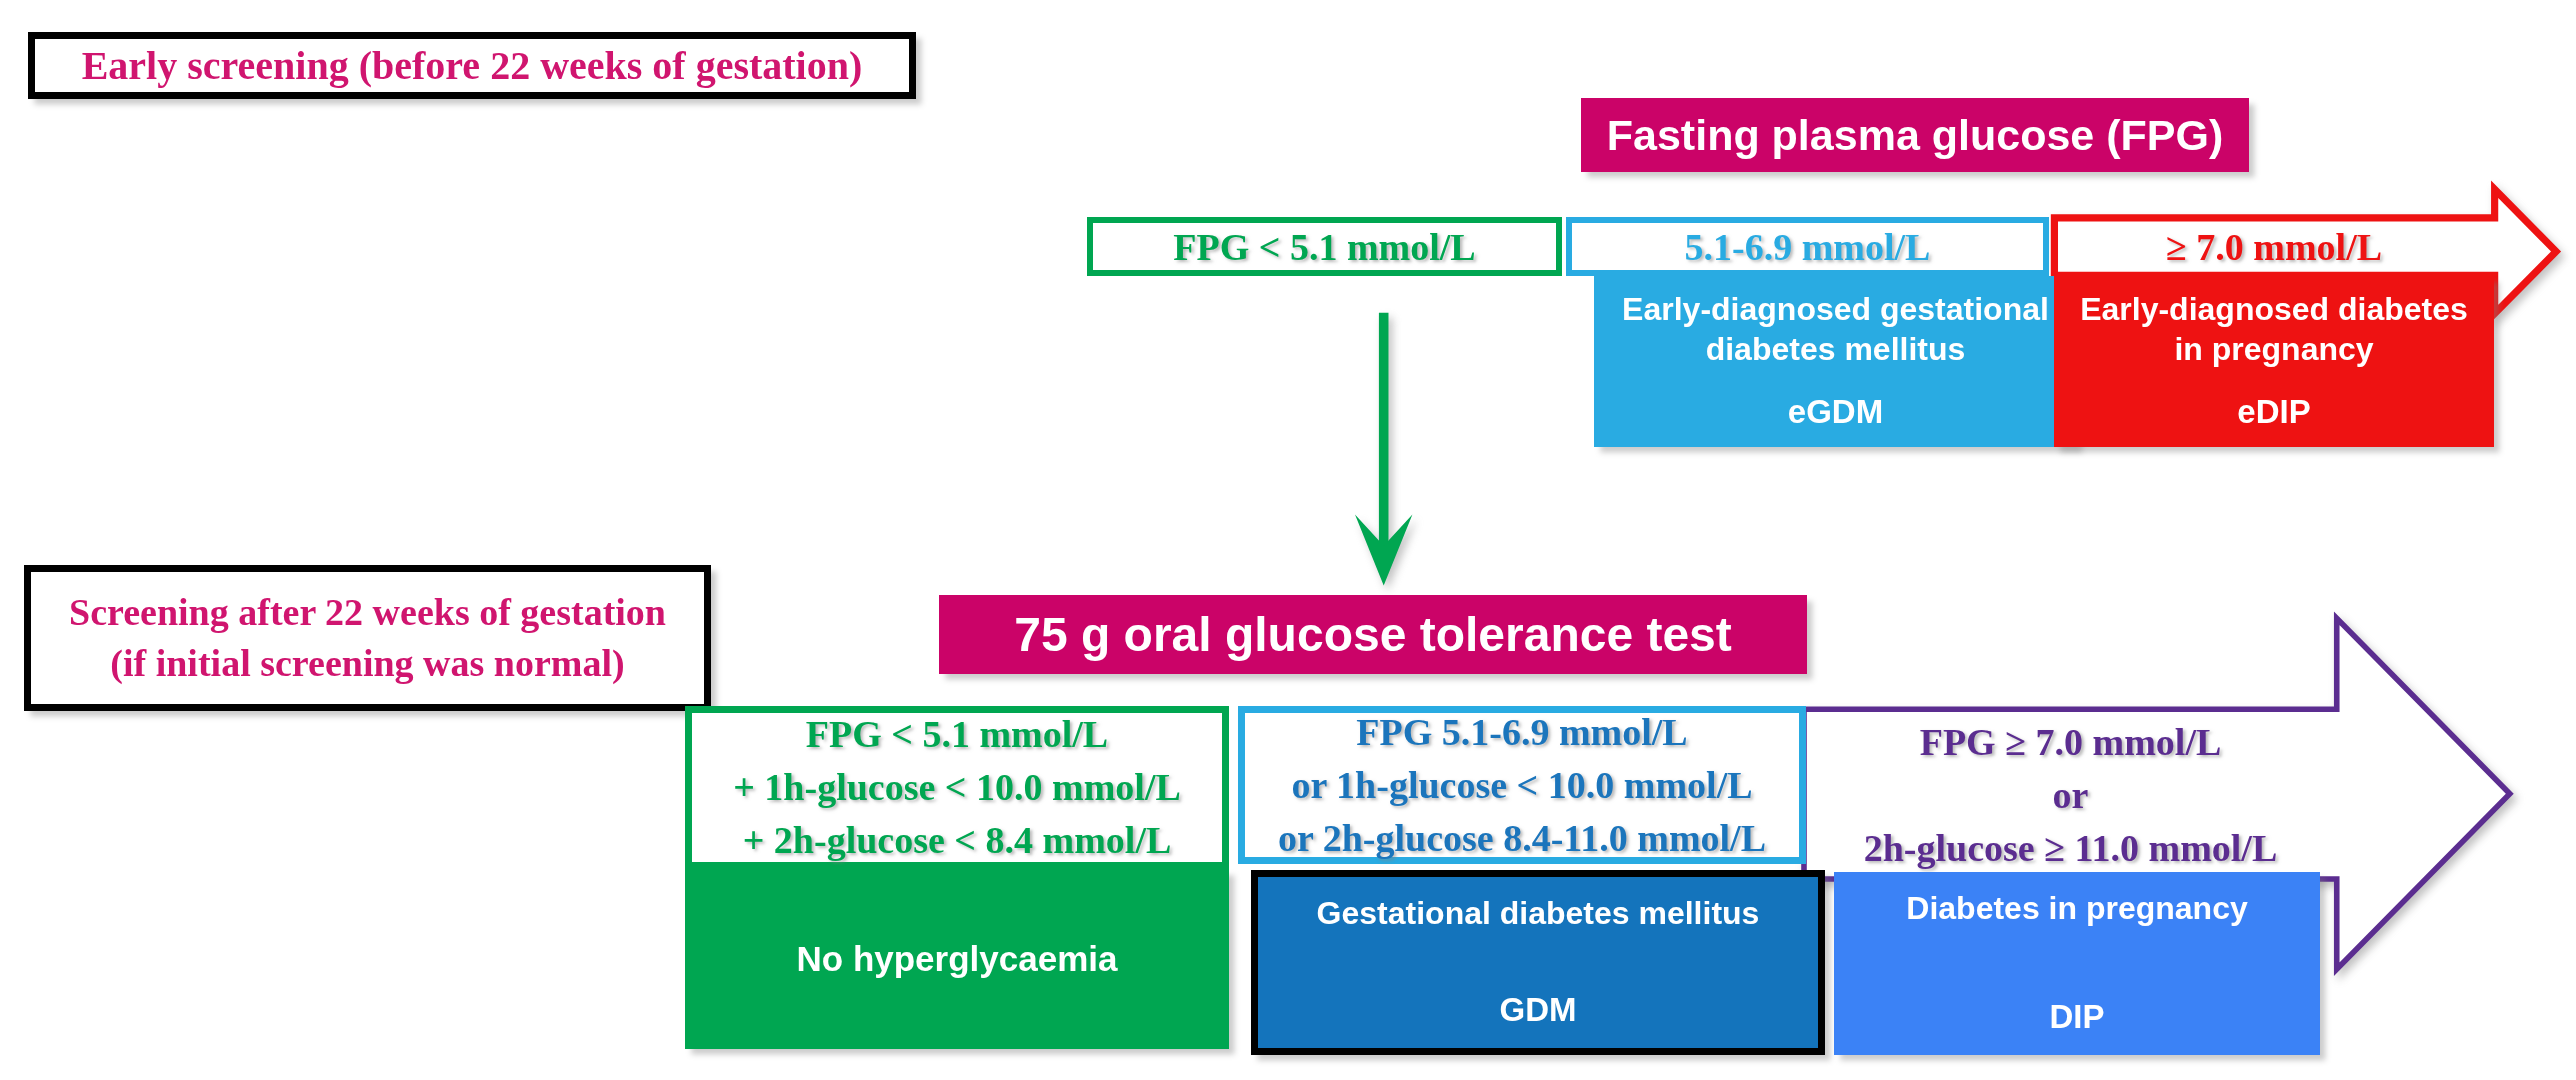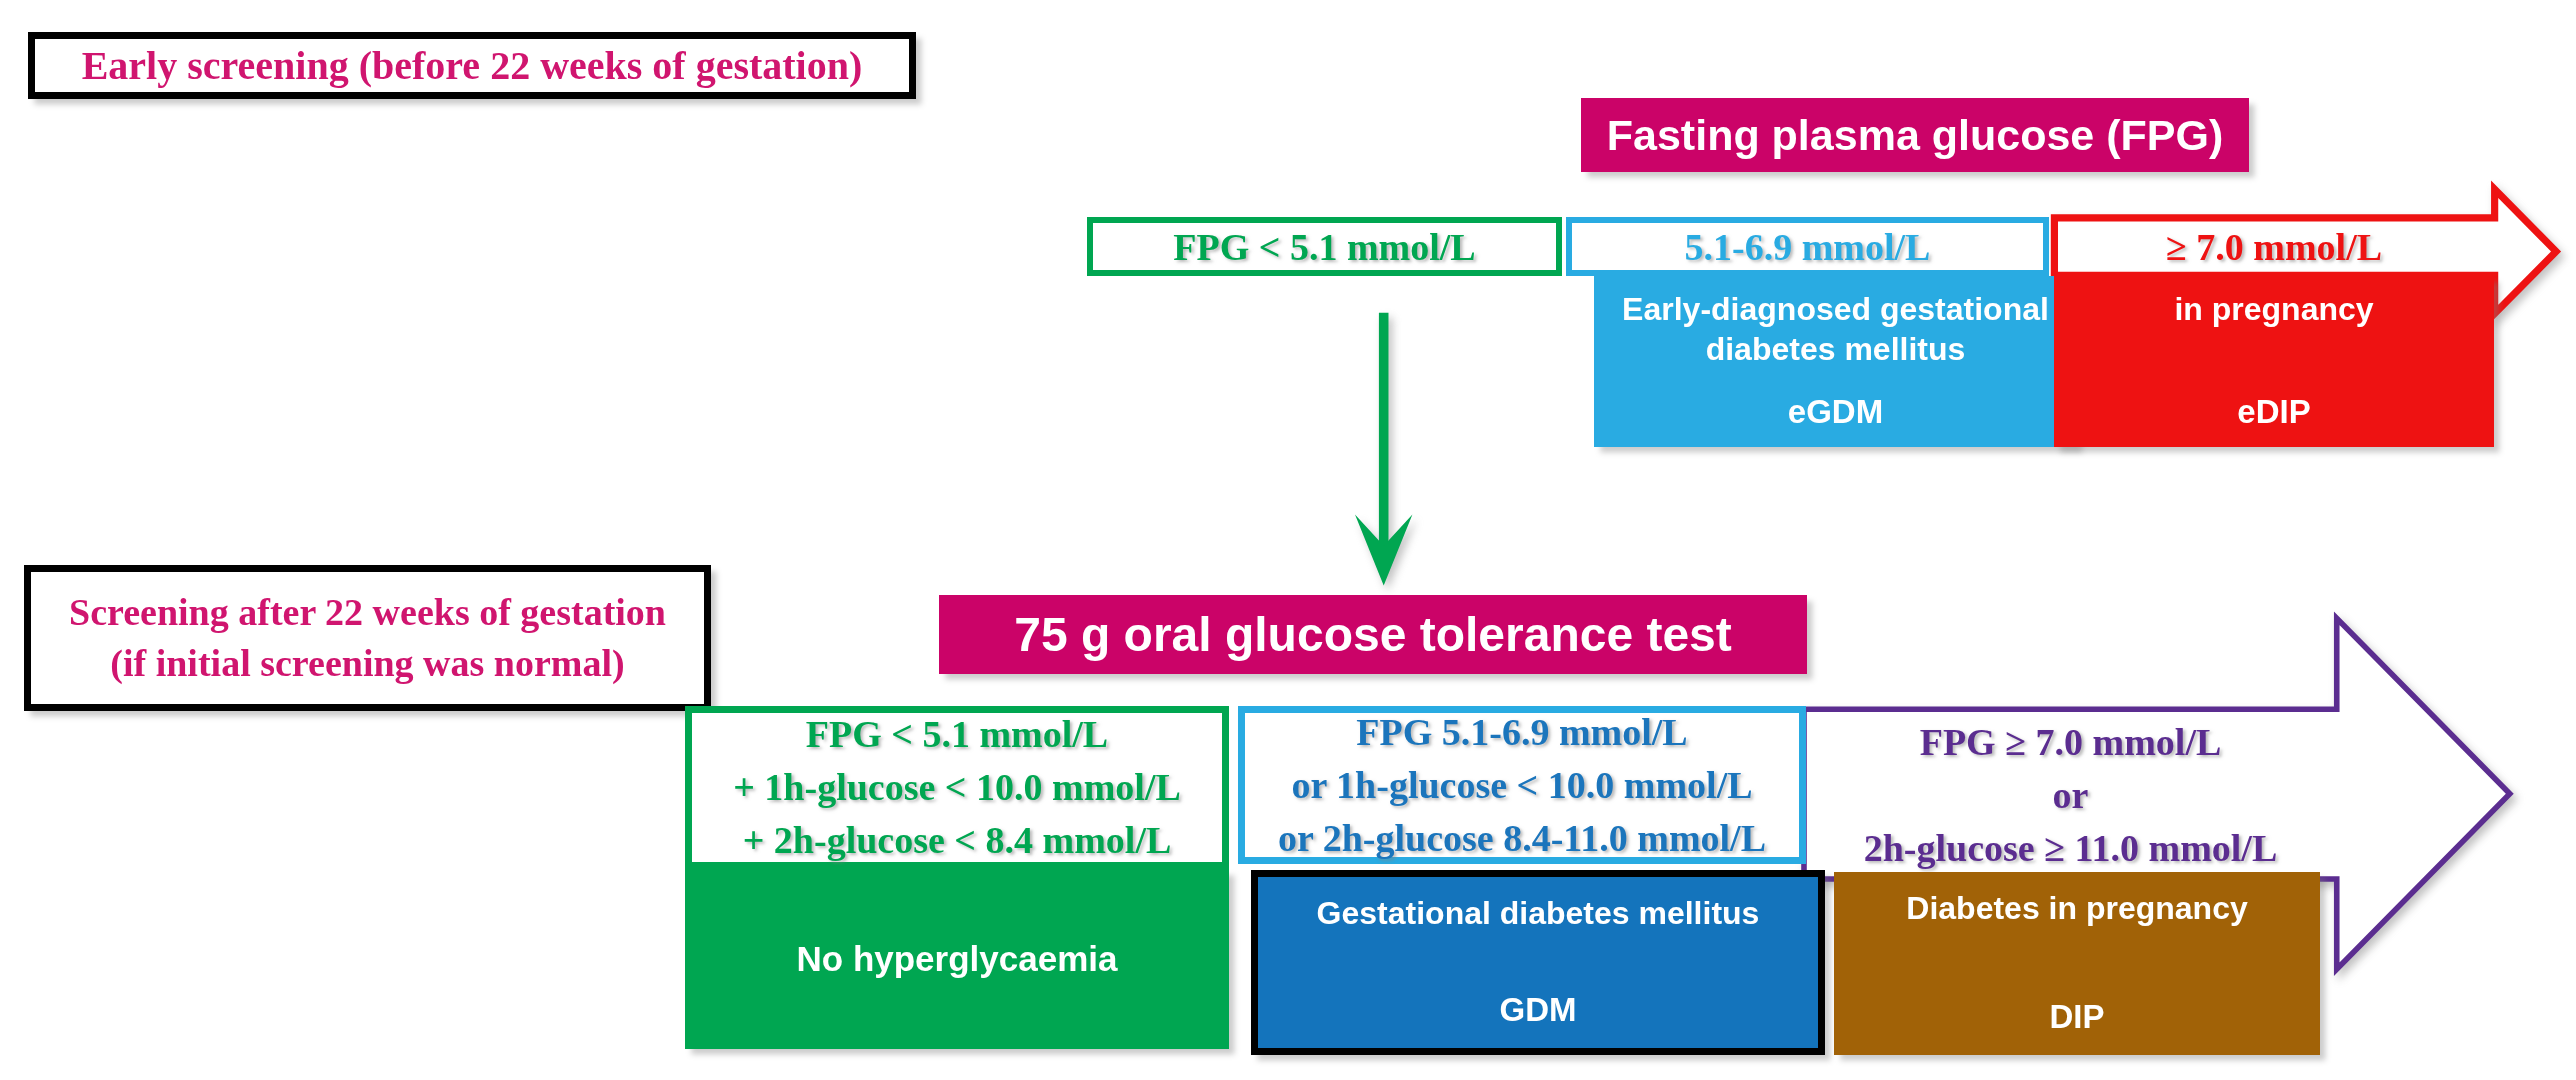--- a/index.html
+++ b/index.html
@@ -21,21 +21,21 @@
   .crit-green{background:#fff;border:6.4px solid #00A651;color:#00A651;}
   .crit-cyan{background:#fff;border:6.4px solid #29ABE2;color:#29ABE2;}
   .crit-blue{background:#fff;border:7.2px solid #29ABE2;color:#1B75BC;}
   .crit-green2{background:#fff;border:7.2px solid #00A651;color:#00A651;}
 
   
   .egdm-fill{background:#29ABE2;color:#fff;}
   .edip-fill{background:#EE1212;color:#fff;}
   .green-fill{background:#00A651;color:#fff;}
   .gdm-fill{background:#1474BC;border:7.2px solid #000;color:#fff;}
-  .dip-fill{background:#a16207;color:#fff;}
+  .dip-fill{background:#3b82f6;color:#fff;}
 
   .crit-font{font-size:38px;line-height:53px;}
   .label-font{font-size:32px;line-height:40px;}
   .abbr-font{font-size:33px;}
   .arrowshadow{filter:drop-shadow(4.8px 5.6px 4px rgba(120,120,120,0.45));}
 </style>
 </head>
 <body>
 
 <div id="canvas">
@@ -75,20 +75,21 @@
   <div class="abs egdm-fill col shadow" style="left:1566px;top:276px;width:483px;height:171px;padding:12.8px 3.2px 16px 3.2px;margin-left:28px;">
     <div>
       <div class="sans label-font">Early-diagnosed gestational</div>
       <div class="sans label-font">diabetes mellitus</div>
     </div>
     <div class="sans abbr-font">eGDM</div>
   </div>
 
   <div class="abs edip-fill col shadow" style="left:2054px;top:276px;width:440px;height:171px;padding:12.8px 3.2px 16px 3.2px;">
     <div>
+      <div class="sans label-font">Early-diagnosed diabetes</div>
       <div class="sans label-font">in pregnancy</div>
     </div>
     <div class="sans abbr-font">eDIP</div>
   </div>
 
   <div class="abs blackbox center shadow" style="left:24px;top:565px;width:687px;height:146px;">
     <div style="text-align:center;">
       <div class="serif magenta-text" style="font-size:38px;line-height:51px;">Screening after 22 weeks of gestation</div>
       <div class="serif magenta-text" style="font-size:38px;line-height:51px;">(if initial screening was normal)</div>
     </div>

